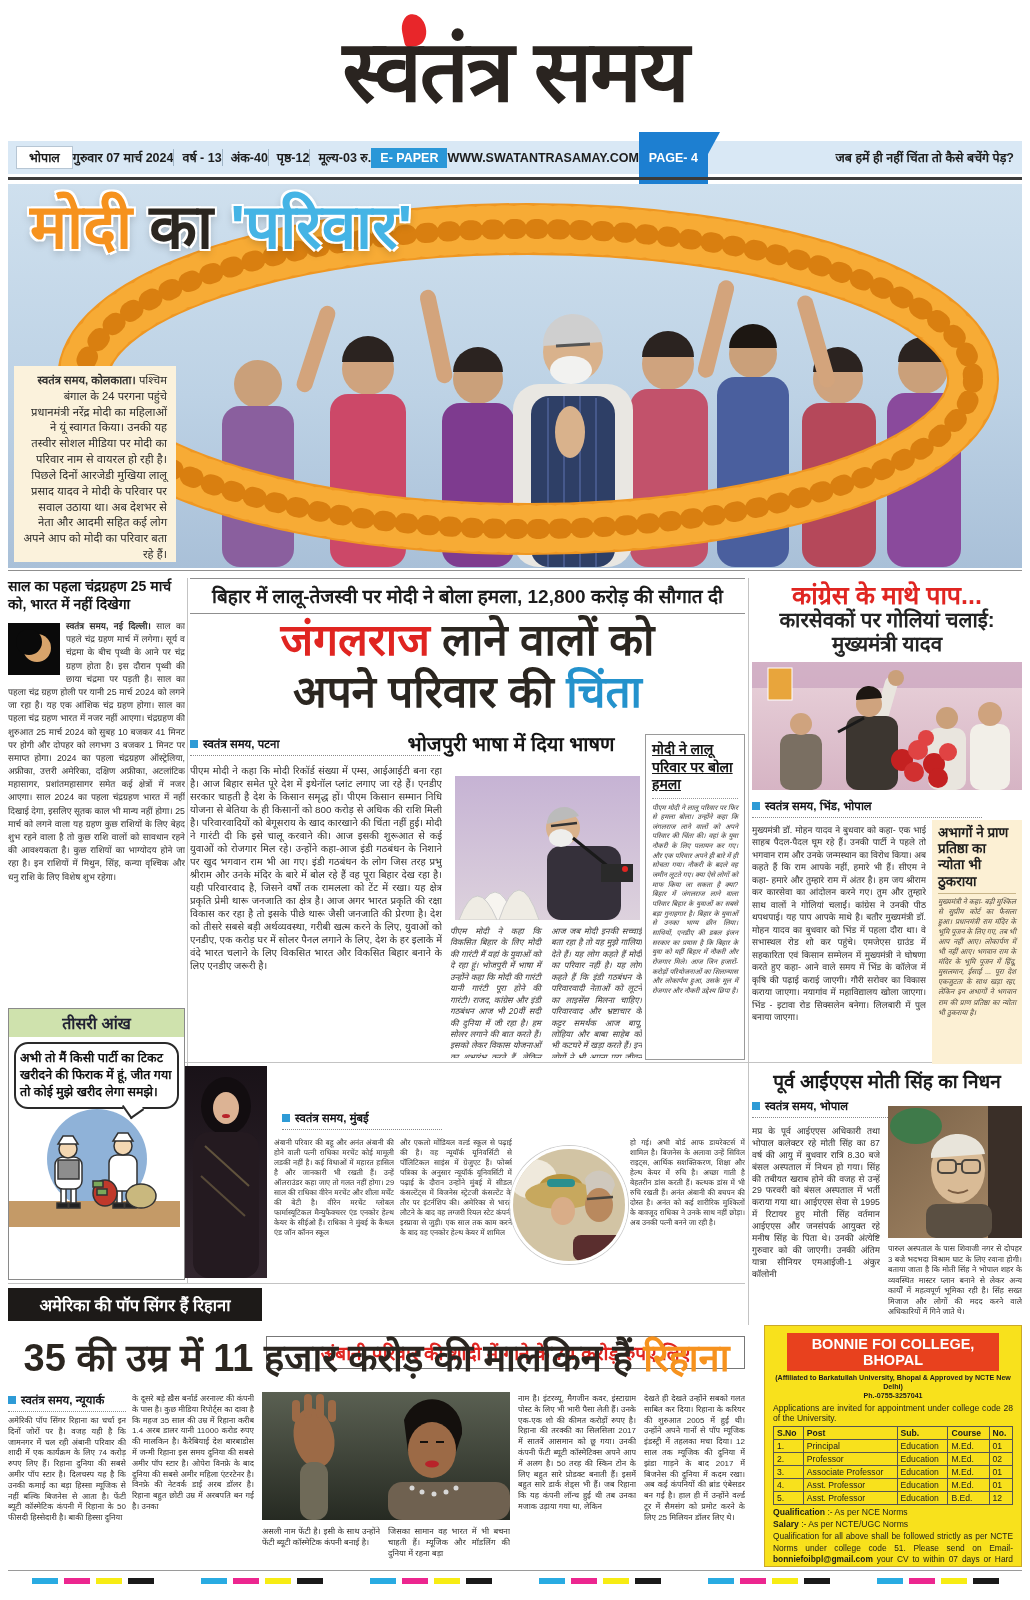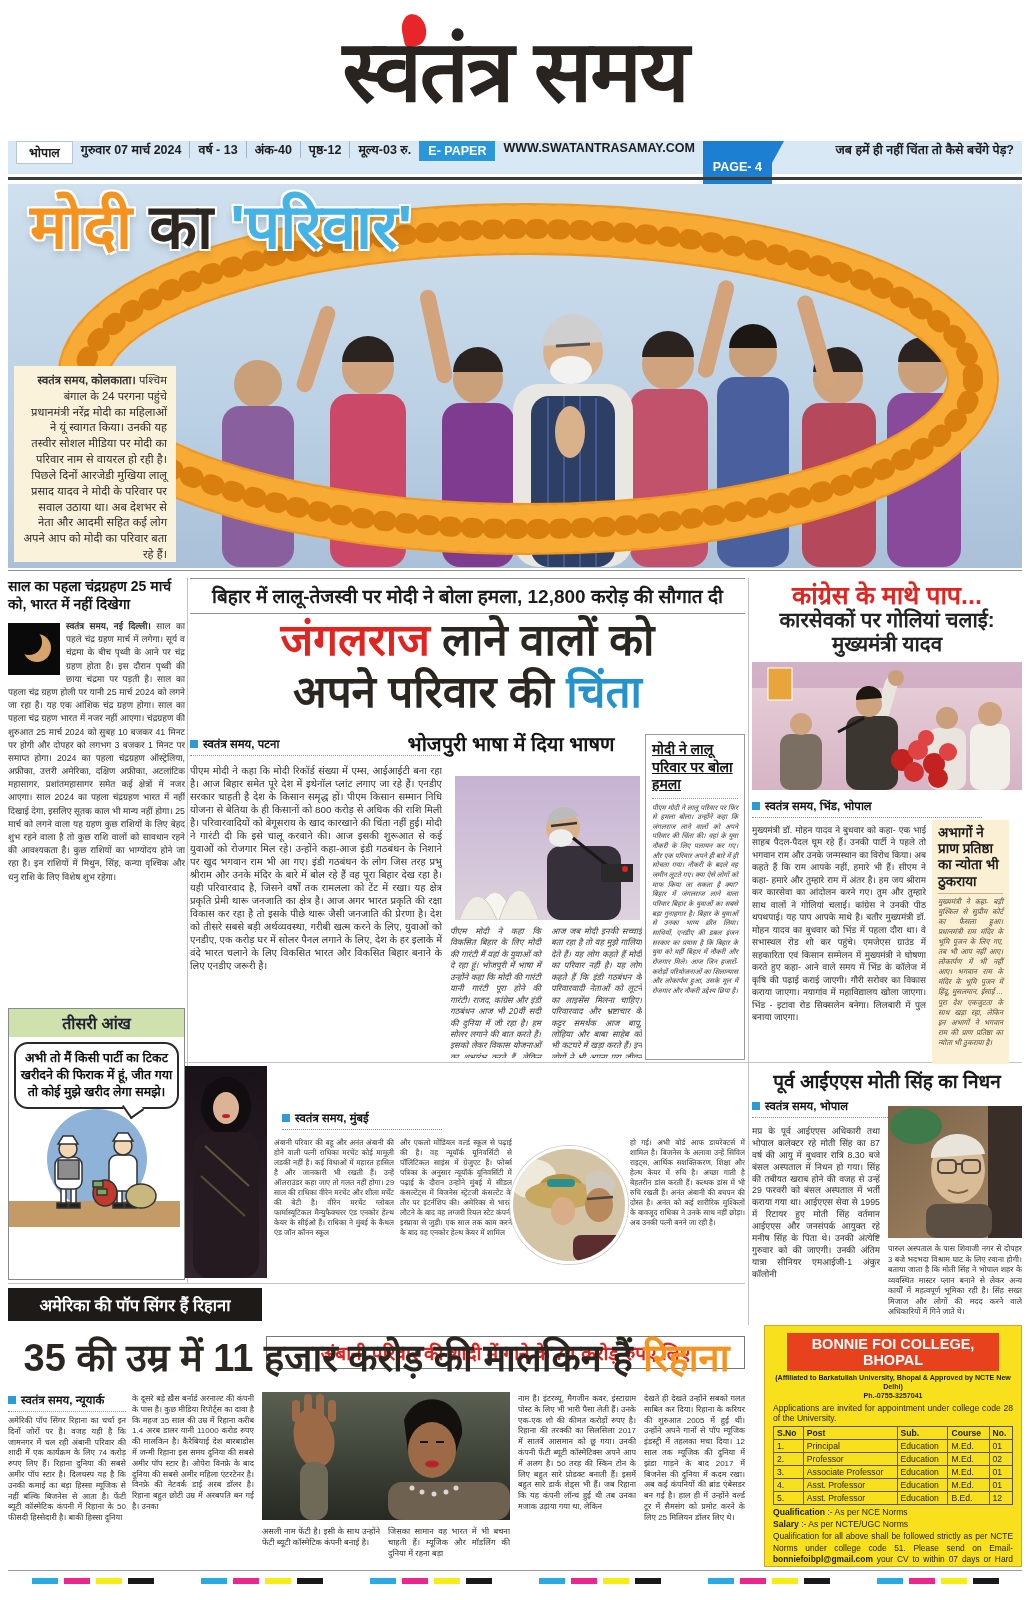--- a/index.html
+++ b/index.html
@@ -7,21 +7,21 @@
         font-family:"Liberation Sans",sans-serif;color:#222;}
   .abs{position:absolute;}
   b,strong{font-weight:700;}
   
   .ms-dot{left:402px;top:14px;width:24px;height:32px;background:#e8262a;
           border-radius:60% 60% 60% 20%;transform:rotate(-12deg);}
   .masthead{left:0;top:26px;width:100%;text-align:center;font-size:86px;font-weight:700;
             color:#2a2420;line-height:1.05;letter-spacing:-2px;}
   
   .infobar{left:8px;top:141px;width:1014px;height:33px;background:#d9e8f5;display:flex;
-           align-items:flex-start;gap:8px;padding:0 8px;box-sizing:border-box;font-size:12.5px;
+           align-items:center;padding:0 8px;box-sizing:border-box;font-size:12.5px;
            font-weight:700;color:#1d1d1d;white-space:nowrap;}
   .citychip{background:#fff;border:1px solid #b7c6d4;padding:2px 12px;}
   .metasep{border-left:1px solid #9fb4c6;padding-left:8px;}
   .epaper{background:#2a97d8;color:#fff;padding:3px 9px;}
   .pagechip{background:#1d7fd1;color:#fff;padding:19px 10px;position:relative;}
   .pagechip::after{content:"";position:absolute;right:-12px;top:0;border-top:22px solid #1d7fd1;
                    border-right:12px solid transparent;}
   .slogan{margin-left:auto;}
   .toprule{left:8px;top:177px;width:1014px;height:3px;background:#3b3b3b;}
   
@@ -46,21 +46,21 @@
   .hr4{left:8px;top:1570px;width:1014px;height:1px;background:#9a9a9a;}
   
   .moon-hl{left:8px;top:577px;width:177px;font-size:14px;font-weight:700;line-height:1.3;color:#151515;}
   .moon-body{left:8px;top:620px;width:177px;height:384px;font-size:8.8px;line-height:1.5;
              text-align:justify;color:#33312f;overflow:hidden;}
   .moon-img{float:left;width:52px;height:52px;margin:3px 6px 2px 0;}
   .cartoon{left:8px;top:1008px;width:177px;height:272px;border:1.5px solid #8a8a8a;background:#fff;
            box-sizing:border-box;overflow:hidden;}
   .cartoon-title{background:#cfe2ad;text-align:center;font-size:16px;font-weight:700;padding:3px 0;color:#223;}
   .bubble{position:relative;margin:5px 5px 0;border:2px solid #2a2a2a;border-radius:14px;background:#fff;
-          padding:6px 4px;font-weight:700;font-size:12.5px;text-align:center;line-height:1.35;color:#111;}
+          padding:6px 4px;font-weight:700;font-size:12.5px;line-height:1.35;color:#111;}
   .bubble::after{content:"";position:absolute;bottom:-9px;right:36px;width:14px;height:14px;background:#fff;
           border-right:2px solid #2a2a2a;border-bottom:2px solid #2a2a2a;transform:rotate(55deg);}
   
   .kicker{left:190px;top:578px;width:555px;text-align:center;font-size:19px;font-weight:700;color:#1d1d1d;
           border-top:1px solid #8f8f8f;border-bottom:1px solid #8f8f8f;padding:4px 0;box-sizing:border-box;}
   .jr-hl{left:190px;top:614px;width:555px;text-align:center;font-weight:700;font-size:44px;line-height:1.18;color:#2b2620;}
   .jr-red{color:#e02521;} .jr-blue{color:#2492cc;}
   .jr-byline{left:190px;top:736px;width:250px;}
   .jr-body{left:190px;top:764px;width:252px;height:294px;font-size:9.8px;line-height:1.33;
            text-align:justify;color:#33312f;overflow:hidden;}
@@ -72,21 +72,21 @@
           padding:6px;box-sizing:border-box;overflow:hidden;}
   .jr-box h3{margin:0 0 4px;font-size:14px;line-height:1.25;color:#171717;border-bottom:1px dotted #999;padding-bottom:4px;text-decoration:underline;}
   .jr-box p{margin:4px 0 0;font-size:6.9px;font-style:italic;line-height:1.4;text-align:justify;color:#3c3a38;}
   
   .cg-red{left:752px;top:577px;width:270px;text-align:center;font-size:25px;font-weight:700;color:#e02521;}
   .cg-sub{left:752px;top:608px;width:270px;text-align:center;font-size:20.5px;font-weight:700;line-height:1.15;color:#242424;}
   .cg-photo{left:752px;top:662px;width:270px;height:128px;overflow:hidden;}
   .cg-byline{left:752px;top:798px;width:230px;}
   .cg-body{left:752px;top:824px;width:174px;height:238px;font-size:8.8px;line-height:1.42;
            text-align:justify;color:#33312f;overflow:hidden;}
-  .cg-box{left:932px;top:820px;width:77px;height:244px;background:#fcf0d4;padding:5px 6px;
+  .cg-box{left:932px;top:820px;width:90px;height:244px;background:#fcf0d4;padding:5px 6px;
           box-sizing:border-box;overflow:hidden;}
   .cg-box h3{margin:0 0 3px;font-size:13.5px;line-height:1.2;color:#1c1c1c;border-bottom:1px solid #c9b68a;padding-bottom:3px;}
   .cg-box p{margin:3px 0 0;font-size:7.2px;font-style:italic;line-height:1.4;color:#4a443a;text-align:justify;}
   
   .rd-photo{left:185px;top:1066px;width:82px;height:212px;overflow:hidden;}
   .rd-hl{left:272px;top:1068px;width:473px;text-align:center;font-size:26px;font-weight:700;color:#20201e;}
   .rd-byline{left:282px;top:1110px;width:160px;}
   .rd-c1{left:274px;top:1138px;width:120px;height:140px;}
   .rd-c2{left:400px;top:1138px;width:112px;height:140px;}
   .rd-c3{left:630px;top:1138px;width:115px;height:140px;}

